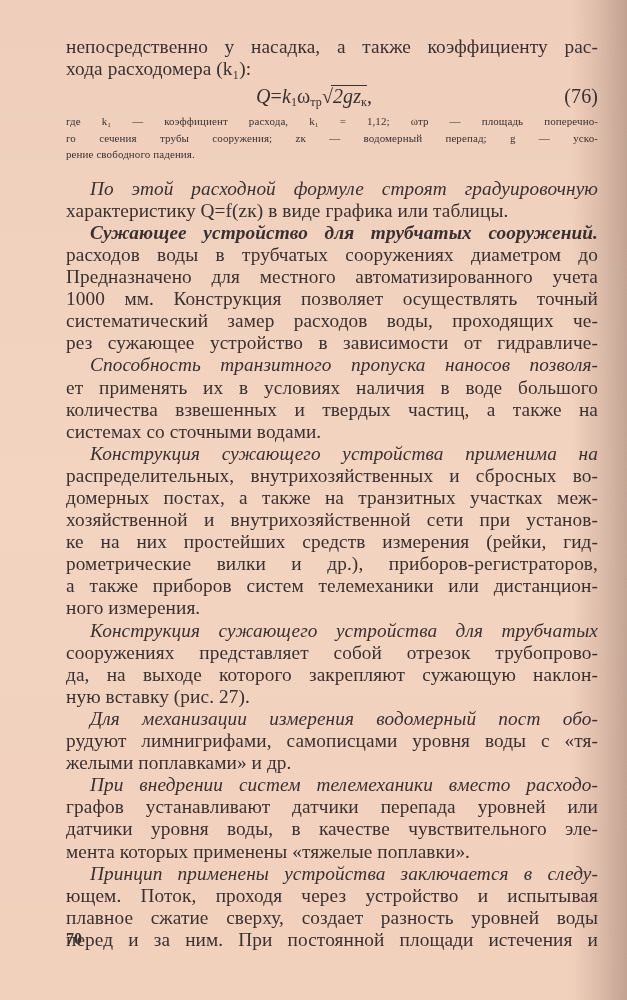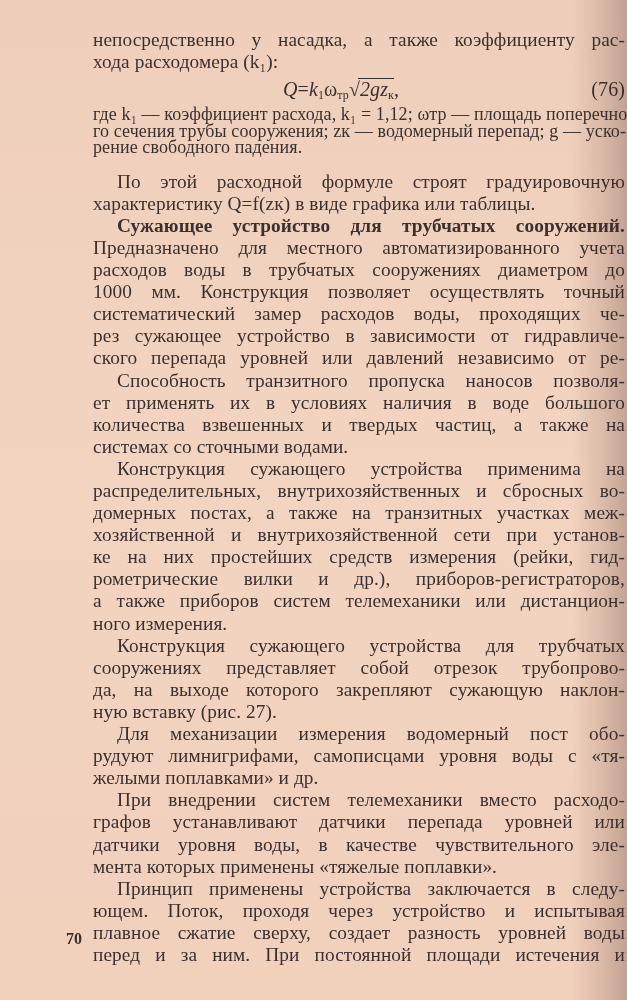--- a/index.html
+++ b/index.html
@@ -20,39 +20,39 @@
       left: 0; top: 0;
       width: 627px;
       height: 1000px;
       background:
         linear-gradient(to right, rgba(0,0,0,0) 0%, rgba(0,0,0,0) 91%, rgba(120,80,70,0.18) 96%, rgba(110,75,65,0.35) 100%),
         linear-gradient(to bottom, #efcfbb 0%, #f2d4c0 50%, #f1d0bc 100%);
     }
     .text-block {
       position: absolute;
       left: 66px;
-      top: 29px;
+      top: 36px;
       width: 532px;
       font-size: 19.3px;
       line-height: 22.1px;
       letter-spacing: 0.1px;
-      margin-left: 27px;
     }
     .line {
       display: block;
       white-space: nowrap;
       text-align: justify;
       text-align-last: justify;
       height: 22.1px;
     }
     .line.last {
       text-align-last: left;
     }
     .indent {
       padding-left: 24px;
+      font-style: italic;
     }
     .bold {
       font-weight: bold;
     }
     .formula-row {
       position: relative;
       height: 30px;
       margin-top: 3px;
     }
     .formula {
@@ -78,21 +78,21 @@
       margin-left: -2px;
       line-height: 20px;
     }
     .formula-number {
       position: absolute;
       right: 0;
       top: 2px;
       font-size: 20px;
     }
     .note {
-      font-size: 18px;
+      font-size: 11px;
       line-height: 16.5px;
     }
     .note .line {
       height: 16.5px;
     }
     .spacer {
       height: 15px;
     }
     .page-number {
       position: absolute;
@@ -125,26 +125,25 @@
 
     <div class="spacer"></div>
 
     <div>
       <span class="line indent">По этой расходной формуле строят градуировочную</span>
       <span class="line last">характеристику Q=f(zк) в виде графика или таблицы.</span>
     </div>
 
     <div>
       <span class="line indent bold">Сужающее устройство для трубчатых сооружений.</span>
+      <span class="line">расходов воды в трубчатых сооружениях диаметром до</span>
       <span class="line">Предназначено для местного автоматизированного учета</span>
-      <span class="line">расходов воды в трубчатых сооружениях диаметром до</span>
       <span class="line">1000 мм. Конструкция позволяет осуществлять точный</span>
       <span class="line">систематический замер расходов воды, проходящих че-</span>
       <span class="line">рез сужающее устройство в зависимости от гидравличе-</span>
-      <span class="line">ского перепада уровней или давлений независимо от ре-</span>
     </div>
 
     <div>
       <span class="line indent">Способность транзитного пропуска наносов позволя-</span>
       <span class="line">ет применять их в условиях наличия в воде большого</span>
       <span class="line">количества взвешенных и твердых частиц, а также на</span>
       <span class="line last">системах со сточными водами.</span>
     </div>
 
     <div>

